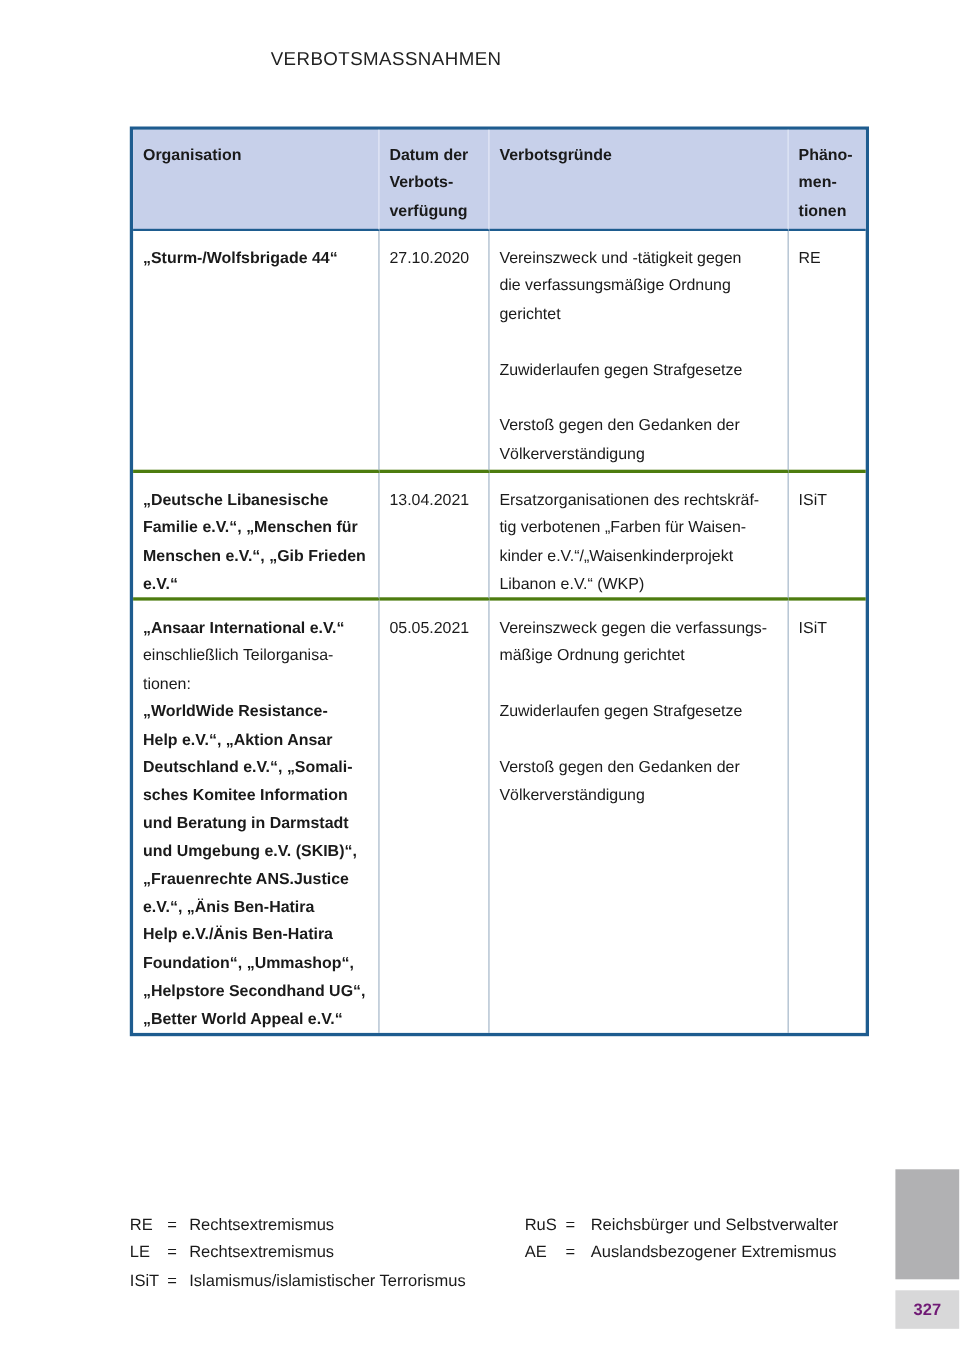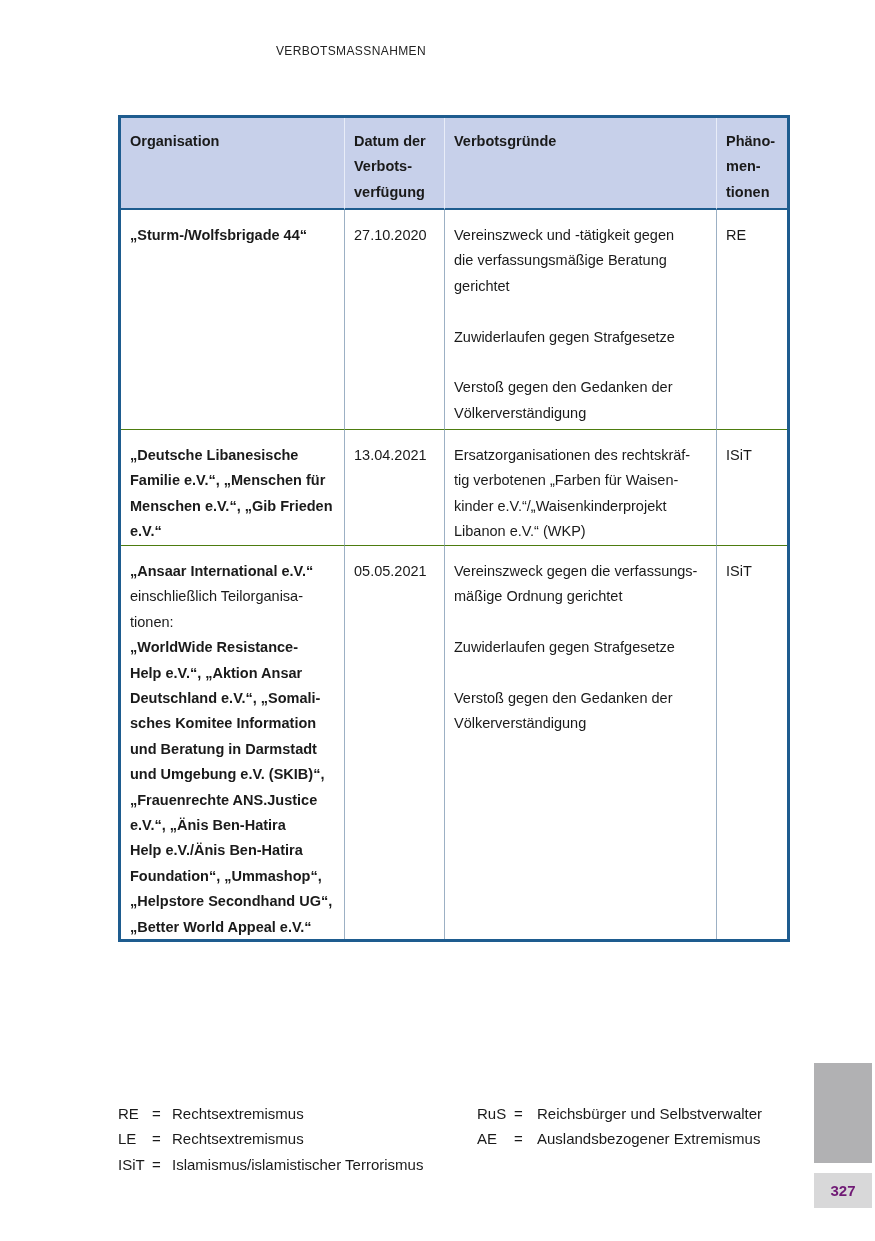--- a/index.html
+++ b/index.html
@@ -15,21 +15,21 @@
     font-family: "Liberation Sans", "DejaVu Sans", sans-serif;
     color: #1a1a1a;
     overflow: hidden;
   }
   .doc-title {
     position: absolute;
     top: 44px;
     left: 0;
     width: 702px;
     text-align: center;
-    font-size: 12px;
+    font-size: 17px;
     letter-spacing: 0.4px;
     color: #222222;
   }
   
   .vtable {
     position: absolute;
     left: 118px;
     top: 115px;
     width: 672px;
     height: 827px;
@@ -47,21 +47,21 @@
     padding: 11px 4px 17px 9px;
     border-bottom: 2px solid #1e5c8f;
     border-right: 1.5px solid #e9edf8;
     white-space: pre-line;
     box-sizing: border-box;
   }
   .hd.c4 { border-right: none; }
   .cell {
     padding: 13px 3px 10px 9px;
     border-right: 1px solid #9cb0c4;
-    border-bottom: 1px solid #4d7c0f;
+    border-bottom: 3px solid #4d7c0f;
     white-space: pre-line;
     box-sizing: border-box;
     overflow: hidden;
   }
   .cell.c4 { border-right: none; }
   .cell.last-row { border-bottom: none; }
   .b { font-weight: 700; }
   
   .legend {
     position: absolute;
@@ -119,21 +119,21 @@
 Verbots-
 verfügung</div>
     <div class="hd c3">Verbotsgründe</div>
     <div class="hd c4">Phäno-
 men-
 tionen</div>
 
   <div class="cell c1"><span class="b">„Sturm-/Wolfsbrigade 44“</span></div>
       <div class="cell c2">27.10.2020</div>
       <div class="cell c3">Vereinszweck und -tätigkeit gegen
-die verfassungsmäßige Beratung
+die verfassungsmäßige Ordnung
 gerichtet
 
 Zuwiderlaufen gegen Strafgesetze
 
 Verstoß gegen den Gedanken der
 Völkerverständigung</div>
       <div class="cell c4">RE</div>
       <div class="cell c1"><span class="b">„Deutsche Libanesische
 Familie e.V.“, „Menschen für
 Menschen e.V.“, „Gib Frieden

